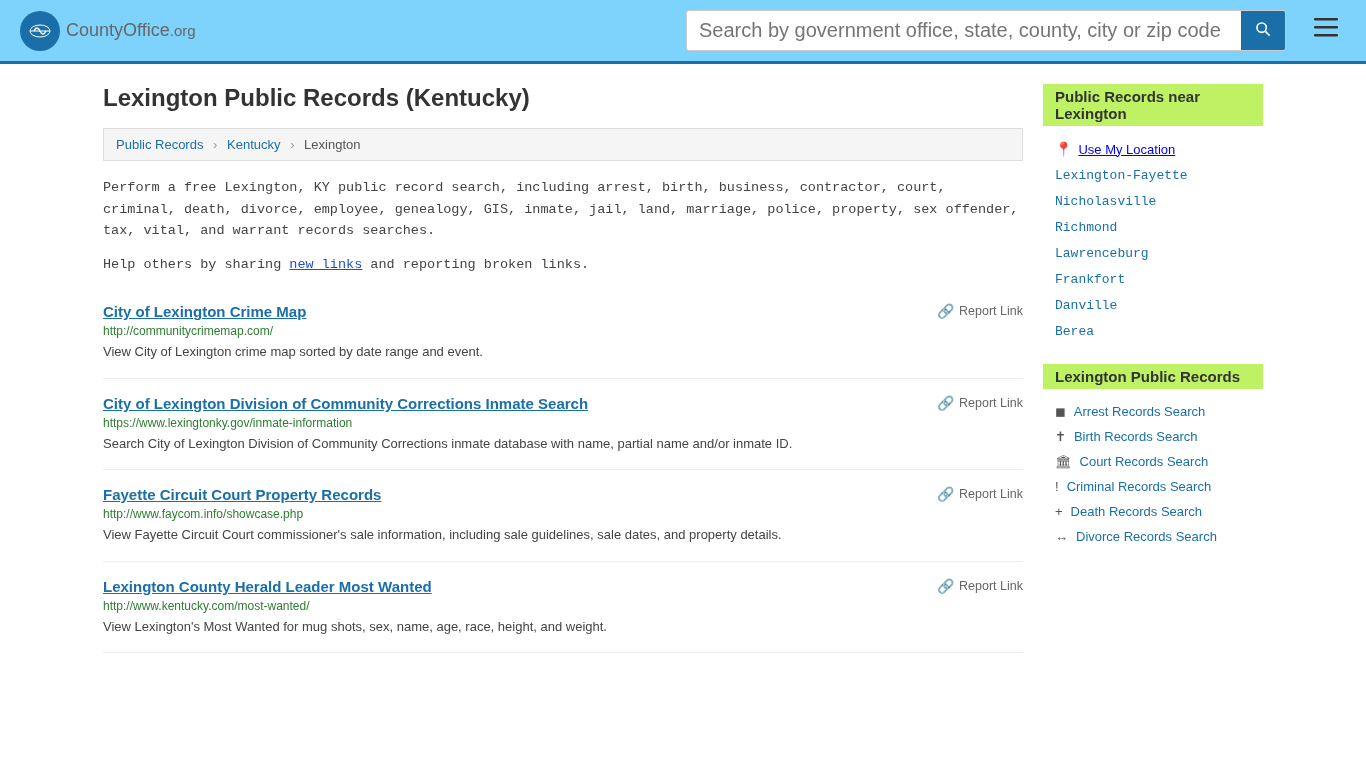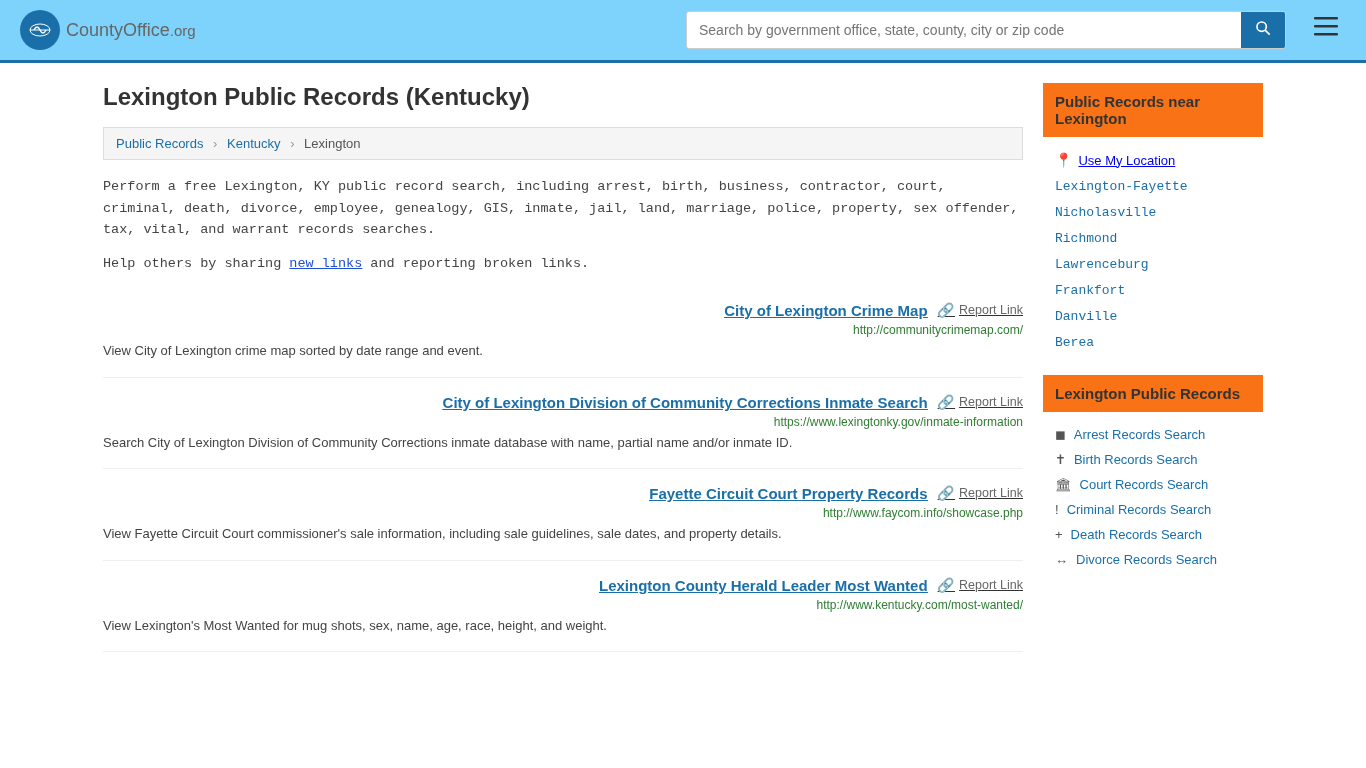--- a/index.html
+++ b/index.html
@@ -47,21 +47,21 @@
       border: 1px solid #ccc;
       border-radius: 3px;
       overflow: hidden;
       margin-left: auto;
     }
     .search-bar input {
       flex: 1;
       padding: 8px 12px;
       border: none;
       outline: none;
-      font-size: 14px;
+      font-size: 20px;
       color: #999;
     }
     .search-btn {
       background: #1a6fa8;
       border: none;
       padding: 8px 14px;
       cursor: pointer;
       color: white;
       font-size: 16px;
     }
@@ -129,22 +129,21 @@
     }
 
     
     .record-item {
       border-bottom: 1px solid #eee;
       padding: 16px 0;
     }
     .record-header {
       display: flex;
       align-items: flex-start;
-      justify-content: flex-end;
-      text-decoration: underline;
+      justify-content: space-between;
     }
     .record-title {
       font-size: 15px;
       font-weight: bold;
       color: #1a6fa8;
       text-decoration: underline;
       cursor: pointer;
     }
     .report-link {
       display: flex;
@@ -157,38 +156,37 @@
       margin-left: 10px;
       flex-shrink: 0;
     }
     .report-link-icon {
       font-size: 14px;
     }
     .record-url {
       color: #2e7d32;
       font-size: 12px;
       margin: 4px 0;
-      text-align: right;
     }
     .record-desc {
       font-size: 13px;
       color: #444;
       line-height: 1.5;
     }
 
     
     .sidebar-section {
       margin-bottom: 20px;
     }
     .sidebar-title {
       font-size: 15px;
       font-weight: bold;
       color: #333;
-      background: #f97316;
-      padding: 10px 12px;
+      background: #bef264;
+      padding: 4px 12px;
       margin-bottom: 10px;
     }
     .sidebar-item {
       padding: 5px 12px;
       font-size: 13px;
     }
     .sidebar-item a {
       color: #1a6fa8;
       text-decoration: none;
       font-family: Liberation Mono, monospace;

